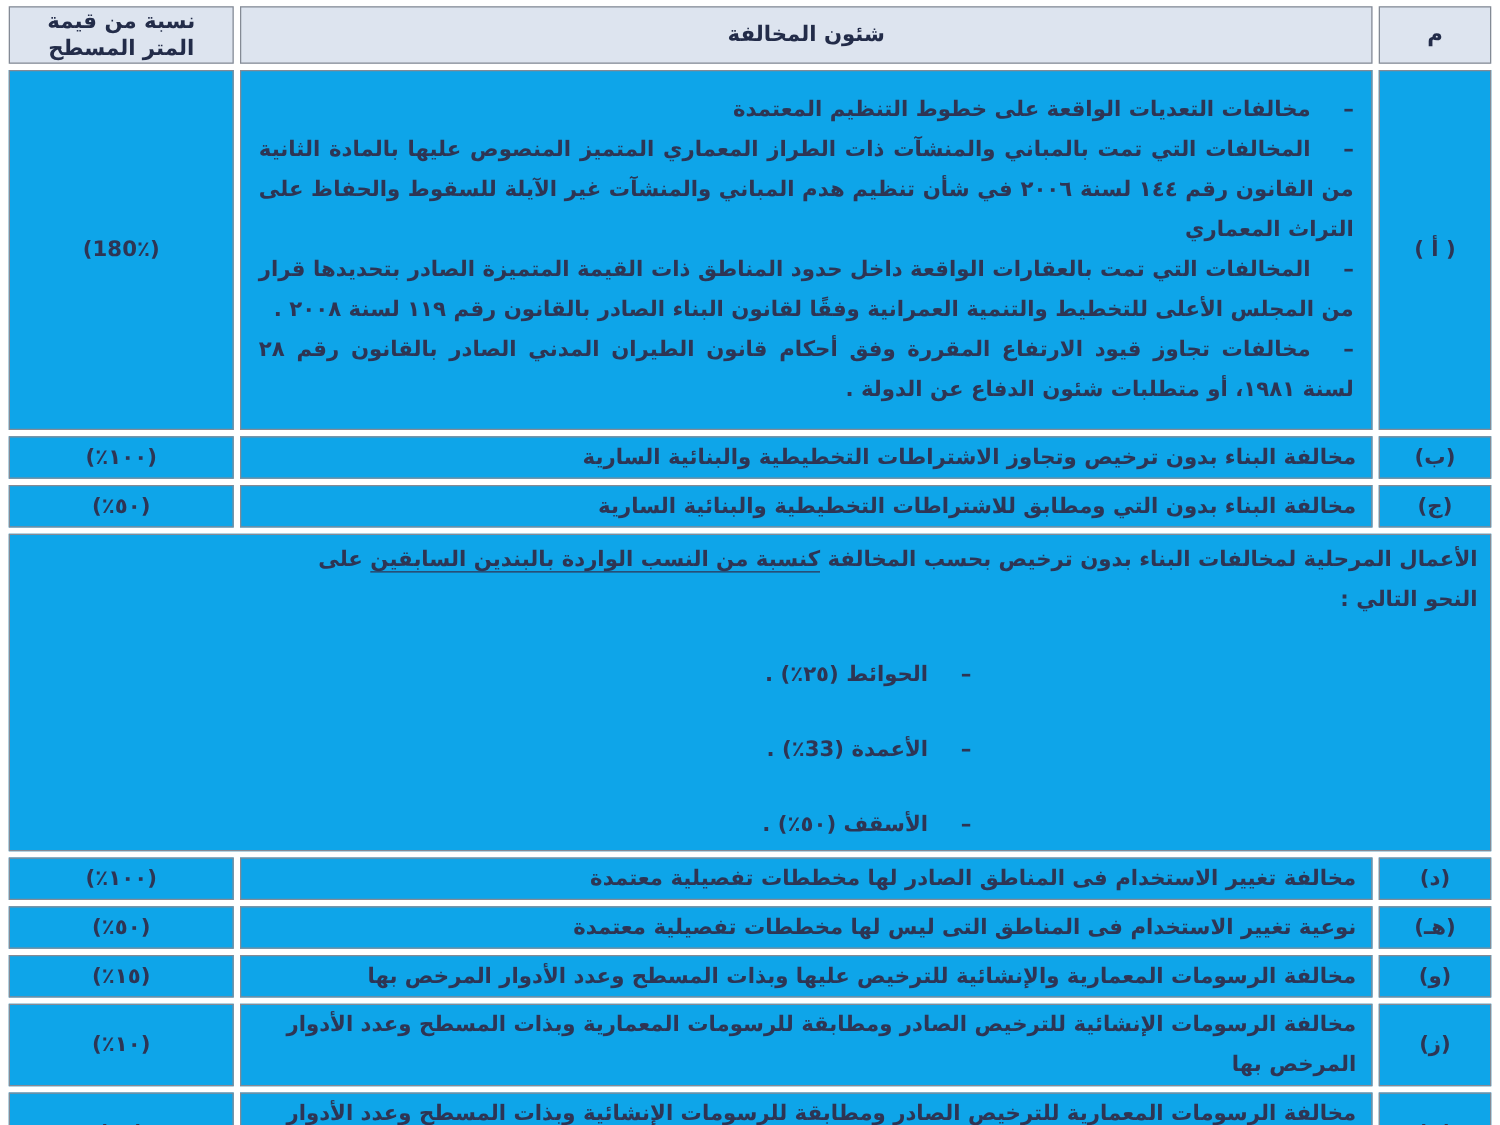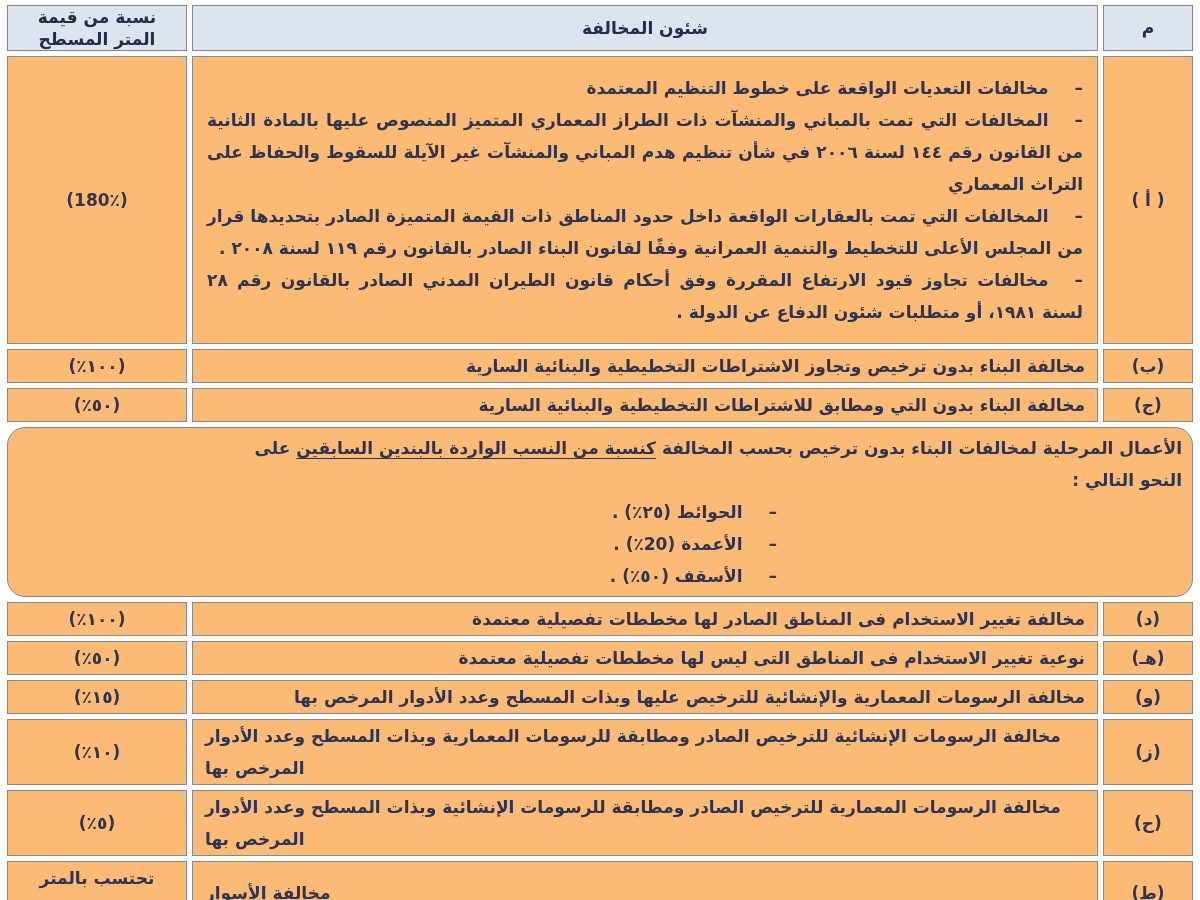--- a/index.html
+++ b/index.html
@@ -23,21 +23,21 @@
     margin:0 auto;
     color:var(--ink);
     font-weight:700;
     font-size:17px;
   }
   col.c-num{width:90px;}
   col.c-type{width:906px;}
   col.c-pct{width:180px;}
   td{
     border:1.5px solid var(--border);
-    background:#fdba74;
+    background:#0ea5e9;
     vertical-align:middle;
     line-height:32px;
   }
   tr.r-head td{
     height:46px;
     background:var(--head-bg);
     text-align:center;
     color:var(--ink-dark);
     font-size:17px;
     line-height:22px;
@@ -49,29 +49,29 @@
   tr.r-d td{height:31px;}
   tr.r-e td{height:31px;}
   tr.r-f td{height:33px;}
   tr.r-g td{height:61px;text-align:center;}
   tr.r-h td{height:66px;}
   tr.r-i td{height:64px;}
   td.num{text-align:center;}
   td.pct{text-align:center;}
   td.pct.two-line{line-height:30px;}
   td.type{padding:0 12px;text-align:right;}
-  td.type.center{text-align:left;}
+  td.type.center{text-align:right;}
   td.type.bullets{padding:2px 14px;}
   .bullet{text-align:justify;text-align-last:right;}
   .dash{display:inline-block;}
   .tab{display:inline-block;width:26px;}
-  td.interim{padding:4px 10px;border-radius:18px;}
+  td.interim{padding:4px 10px;}
   .interim-intro{text-align:right;}
   .u{text-decoration:underline;text-underline-offset:4px;}
-  .mid-bullet{text-align:right;margin-left:0;margin-right:405px;}
+  .mid-bullet{text-align:right;margin-left:0;margin-right:405px;margin-top:28px;}
 </style>
 </head>
 <body>
 
 <table class="doc">
   <colgroup>
     <col class="c-num">
       <col class="c-type">
       <col class="c-pct">
   </colgroup>
@@ -122,21 +122,21 @@
       <div class="interim-intro">
         <span>الأعمال المرحلية لمخالفات البناء بدون ترخيص بحسب المخالفة</span>
         <span class="u">كنسبة من النسب الواردة بالبندين السابقين</span>
         <span>على</span><br>
         <span>النحو التالي :</span>
       </div>
       <div class="mid-bullet">
         <span class="dash">–</span><span class="tab"></span><span>الحوائط (٢٥٪) .</span>
       </div>
       <div class="mid-bullet">
-        <span class="dash">–</span><span class="tab"></span><span>الأعمدة (20٪) .</span>
+        <span class="dash">–</span><span class="tab"></span><span>الأعمدة (33٪) .</span>
       </div>
       <div class="mid-bullet">
         <span class="dash">–</span><span class="tab"></span><span>الأسقف (٥٠٪) .</span>
       </div>
     </td>
   </tr>
 
   <tr class="r-d">
     <td class="num">(د)</td>
     <td class="type">مخالفة تغيير الاستخدام فى المناطق الصادر لها مخططات تفصيلية معتمدة</td>

